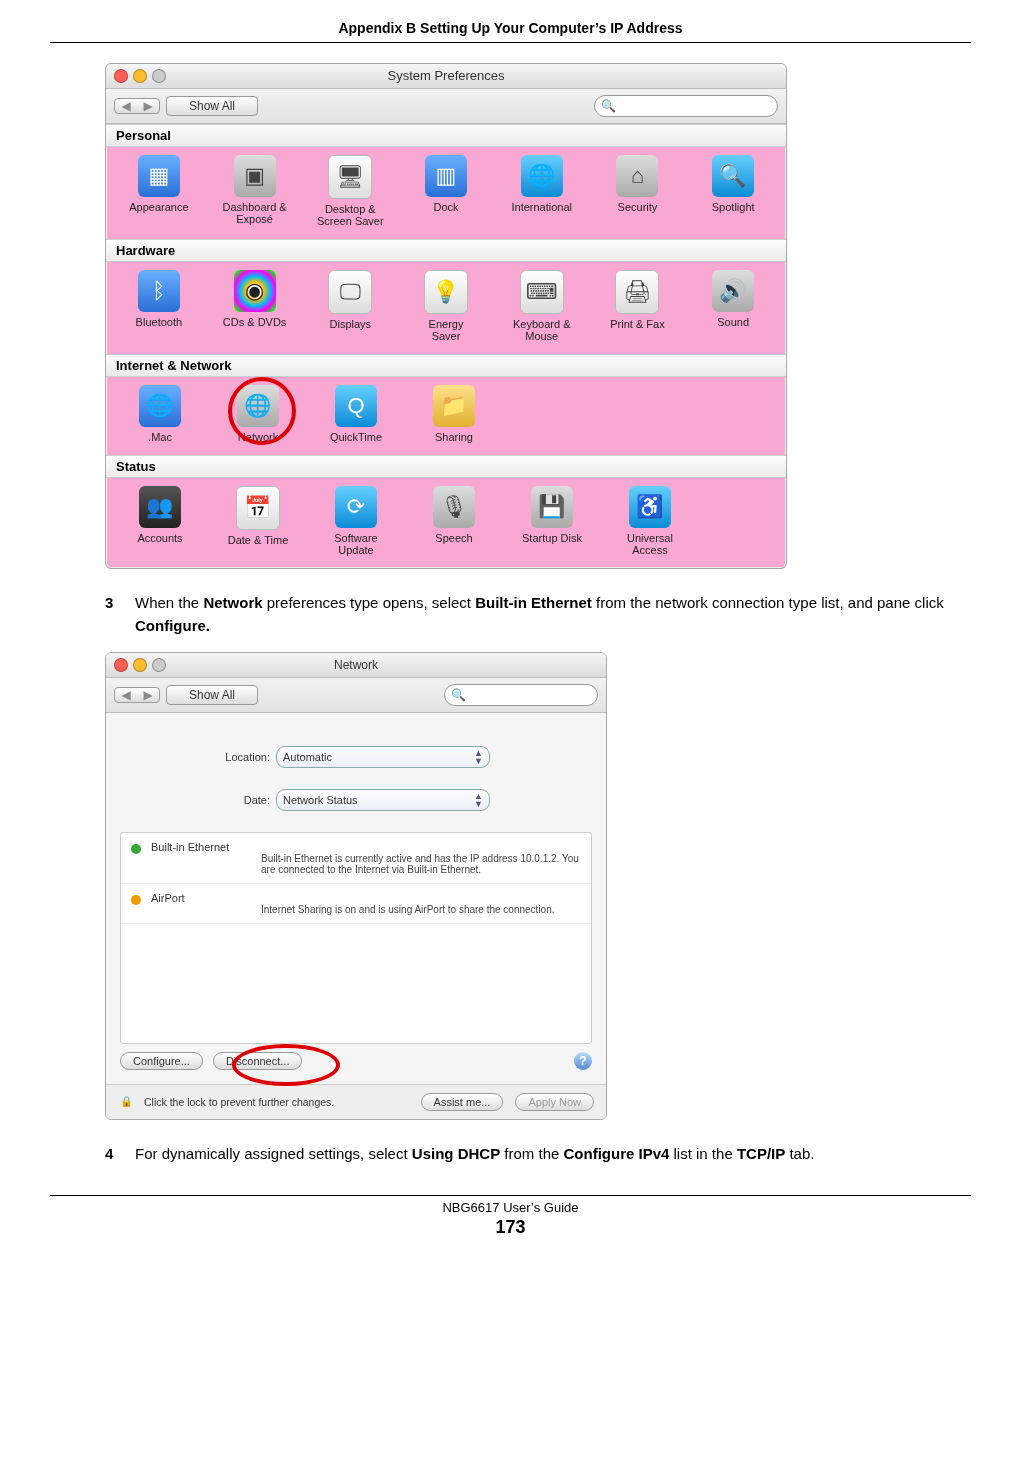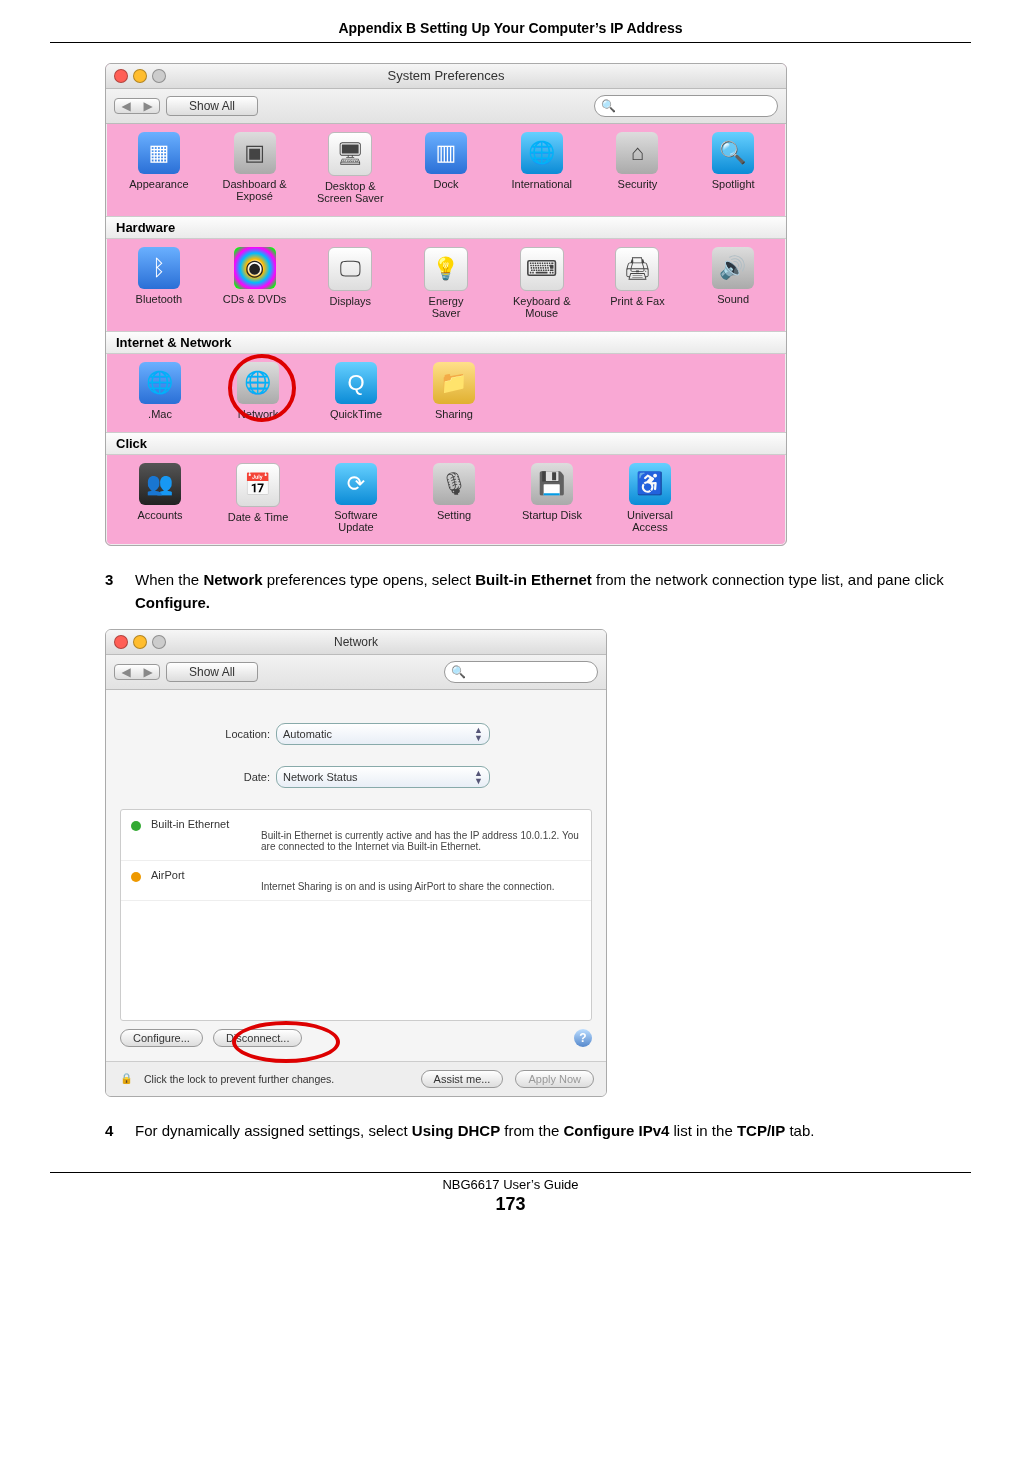--- a/index.html
+++ b/index.html
@@ -207,20 +207,21 @@
           <span>◀</span>
           <span>▶</span>
         </div>
         <div class="pill-btn">Show All</div>
         <div class="searchbox">
           <span>🔍</span>
           <span></span>
         </div>
       </div>
       <div id="syspref-sections">
+          <div class="section-head">Personal</div>
           <div class="icon-row">
             <div class="pref-item">
               <div class="pref-icon ic-blue">▦</div>
               <div>Appearance</div>
             </div>
             <div class="pref-item">
               <div class="pref-icon ic-grey">▣</div>
               <div>Dashboard &amp;<br>Exposé</div>
             </div>
             <div class="pref-item">
@@ -288,37 +289,37 @@
             </div>
             <div class="pref-item">
               <div class="pref-icon ic-teal">Q</div>
               <div>QuickTime</div>
             </div>
             <div class="pref-item">
               <div class="pref-icon ic-yellow">📁</div>
               <div>Sharing</div>
             </div>
           </div>
-          <div class="section-head">Click</div>
+          <div class="section-head">Status</div>
           <div class="icon-row">
             <div class="pref-item">
               <div class="pref-icon ic-dark">👥</div>
               <div>Accounts</div>
             </div>
             <div class="pref-item">
               <div class="pref-icon ic-white">📅</div>
               <div>Date &amp; Time</div>
             </div>
             <div class="pref-item">
               <div class="pref-icon ic-teal">⟳</div>
               <div>Software<br>Update</div>
             </div>
             <div class="pref-item">
               <div class="pref-icon ic-grey">🎙</div>
-              <div>Setting</div>
+              <div>Speech</div>
             </div>
             <div class="pref-item">
               <div class="pref-icon ic-grey">💾</div>
               <div>Startup Disk</div>
             </div>
             <div class="pref-item">
               <div class="pref-icon ic-teal">♿</div>
               <div>Universal<br>Access</div>
             </div>
           </div>

